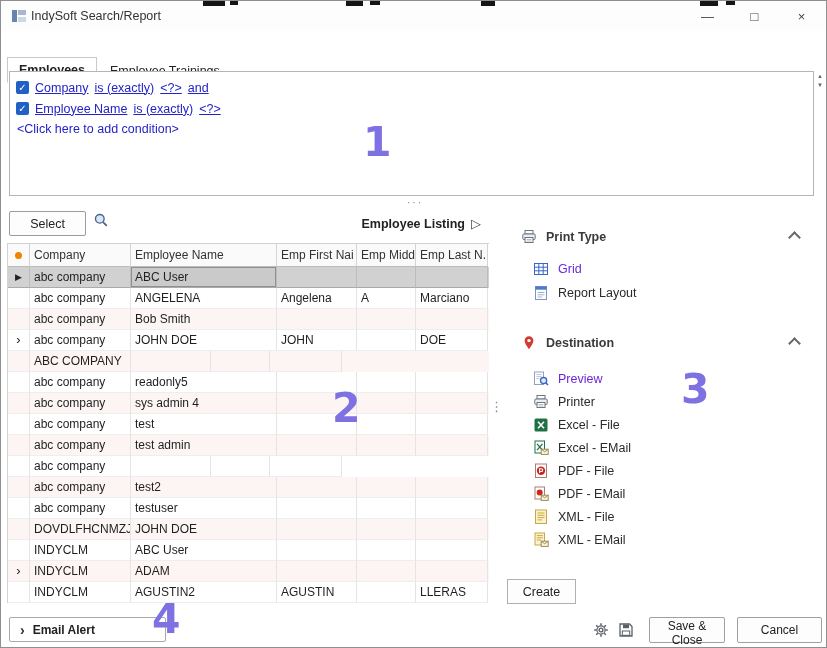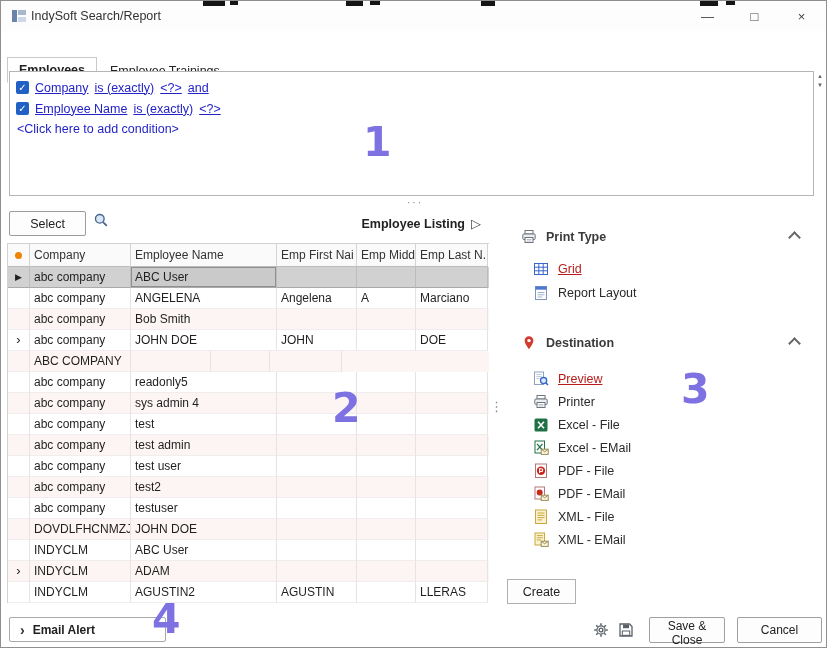--- a/index.html
+++ b/index.html
@@ -62,21 +62,21 @@
   .sect1{top:2px}.sect2{top:108px}
   .sect-label{font-weight:bold;font-size:12.5px;color:#3b3b3b}
   .chev{margin-left:auto;width:7px;height:7px;border-top:2px solid #666;border-right:2px solid #666;
         transform:rotate(-45deg);margin-right:2px}
   .opt-list{position:absolute;left:0;width:100%}
   .print-list{top:30px}
   .dest-list{top:140px}
   .opt-row{display:flex;align-items:center;height:23px;gap:9px;padding-left:27px}
   .print-list .opt-row{height:24px}
   .opt-label{font-size:12.5px;color:#2a2a2a}
-  .opt-label.sel{text-decoration:underline;color:#b91c1c}
+  .opt-label.sel{color:#6d28d9}
   .ic{width:16px;height:16px;flex:none}
   .ic svg{width:100%;height:100%;display:block}
   .create-btn{position:absolute;left:1px;top:352px;width:69px;height:25px;background:#fdfdfd;
               border:1px solid #b0b0b0;border-radius:0;font-size:12.5px;font-family:inherit;color:#222}
   
   .email-alert{position:absolute;left:8px;top:616px;width:157px;height:25px;border:1px solid #a9a9a9;
                border-radius:2px;background:#fff;display:flex;align-items:center;gap:8px;padding-left:10px;
                box-sizing:border-box;font-size:12px;font-weight:bold;color:#222}
   .ea-chev{font-size:14px;font-weight:bold;color:#333;line-height:1}
   .foot-ic{position:absolute;width:16px;height:16px;top:621px}
@@ -231,21 +231,20 @@
           <div class="gcell sel-col"></div>
           <div class="gcell col0">abc company</div>
           <div class="gcell col1">test admin</div>
           <div class="gcell col2"></div>
           <div class="gcell col3"></div>
           <div class="gcell col4"></div>
         </div>
         <div class="grow">
           <div class="gcell sel-col"></div>
           <div class="gcell col0">abc company</div>
-          <div class="gcell col1">test user</div>
           <div class="gcell col2"></div>
           <div class="gcell col3"></div>
           <div class="gcell col4"></div>
         </div>
         <div class="grow alt">
           <div class="gcell sel-col"></div>
           <div class="gcell col0">abc company</div>
           <div class="gcell col1">test2</div>
           <div class="gcell col2"></div>
           <div class="gcell col3"></div>

